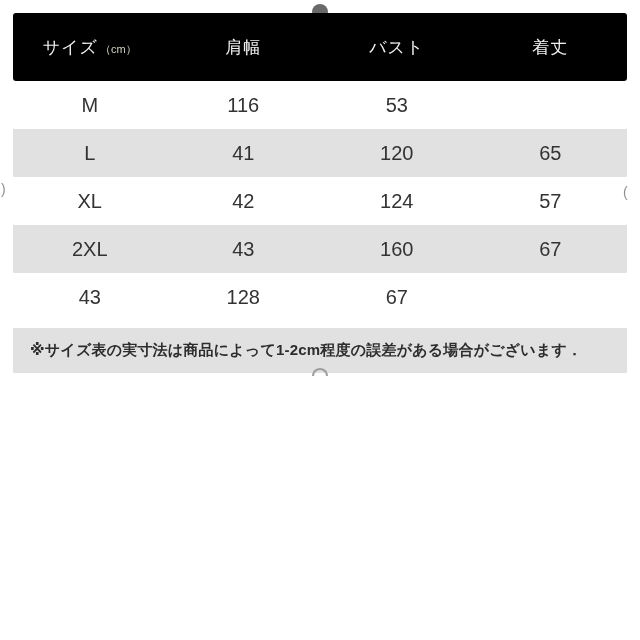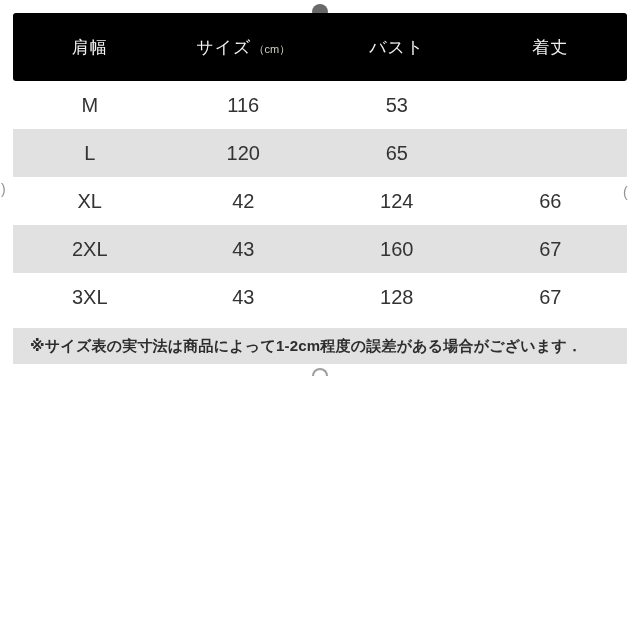--- a/index.html
+++ b/index.html
@@ -61,21 +61,21 @@
   }
   .row.alt { background: #e1e1e1; }
   .td {
     text-align: center;
     color: #333333;
     font-size: 20px;
     white-space: nowrap;
   }
   .note-row {
     margin-top: 7px;
-    height: 36px;
+    height: 45px;
     background: #e1e1e1;
     display: flex;
     align-items: center;
     padding-left: 17px;
     box-sizing: border-box;
   }
   .note-text {
     font-size: 15px;
     font-weight: bold;
     color: #2d2d2d;
@@ -107,56 +107,56 @@
 </head>
 <body>
 
 <div class="canvas">
 
   <div class="top-notch"></div>
 
   <div class="table-wrap">
 
     <div class="thead">
-      <div class="th">肩幅</div>
       <div class="th">
         <span>サイズ</span><span class="unit">（cm）</span>
       </div>
+      <div class="th">肩幅</div>
       <div class="th">バスト</div>
       <div class="th">着丈</div>
     </div>
 
     <div class="row">
       <div class="td">M</div>
       <div class="td">116</div>
       <div class="td">53</div>
     </div>
 
     <div class="row alt">
       <div class="td">L</div>
+      <div class="td">41</div>
       <div class="td">120</div>
       <div class="td">65</div>
     </div>
 
     <div class="row">
       <div class="td">XL</div>
       <div class="td">42</div>
       <div class="td">124</div>
-      <div class="td">66</div>
+      <div class="td">57</div>
     </div>
 
     <div class="row alt">
       <div class="td">2XL</div>
       <div class="td">43</div>
       <div class="td">160</div>
       <div class="td">67</div>
     </div>
 
     <div class="row">
-      <div class="td">3XL</div>
       <div class="td">43</div>
       <div class="td">128</div>
       <div class="td">67</div>
     </div>
 
     <div class="note-row">
       <span class="note-text">※サイズ表の実寸法は商品によって1-2cm程度の誤差がある場合がございます．</span>
     </div>
 
   </div>

